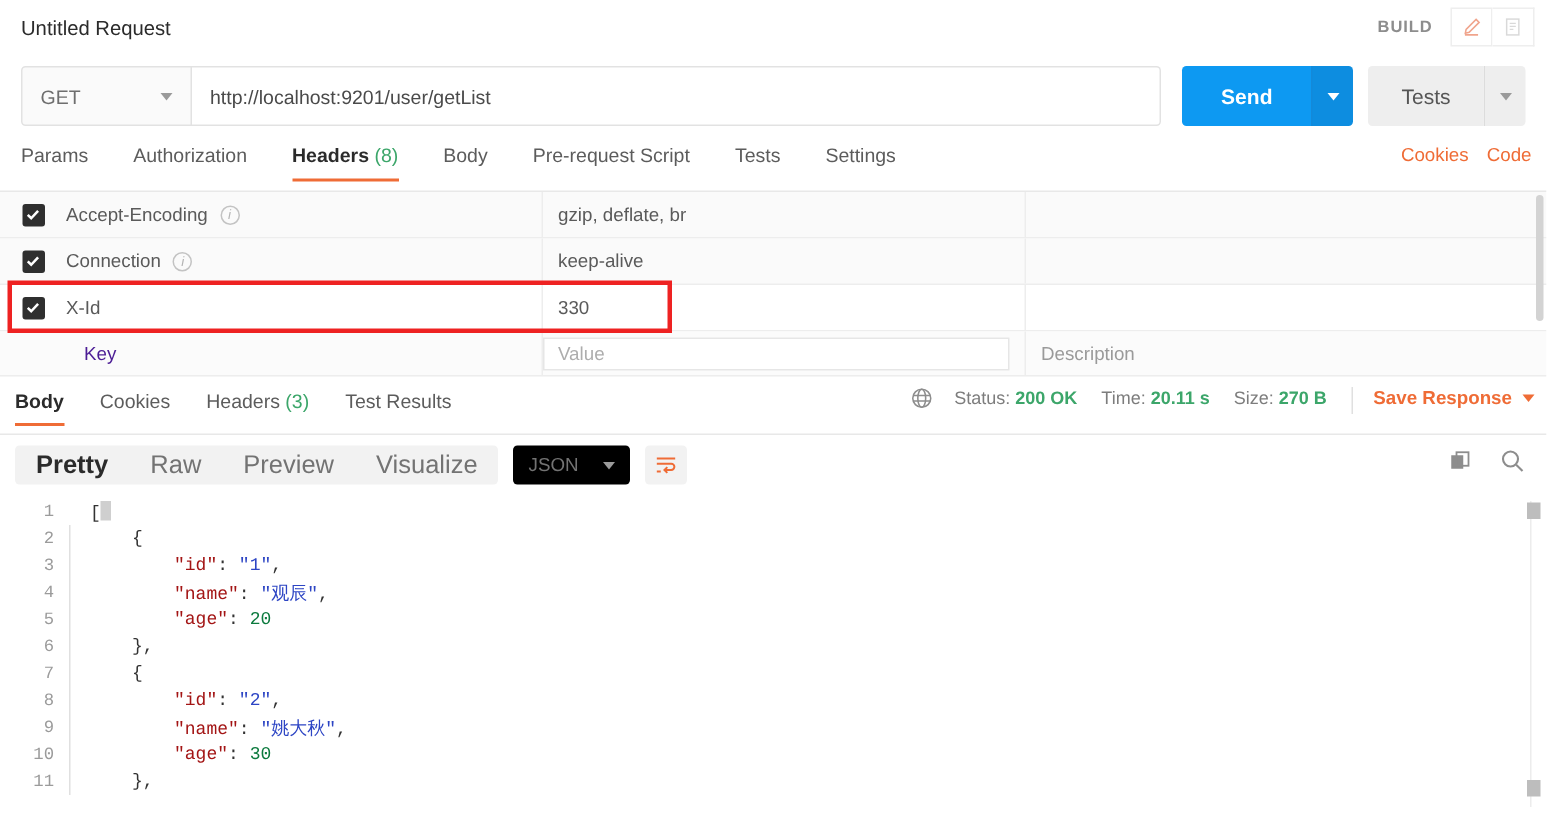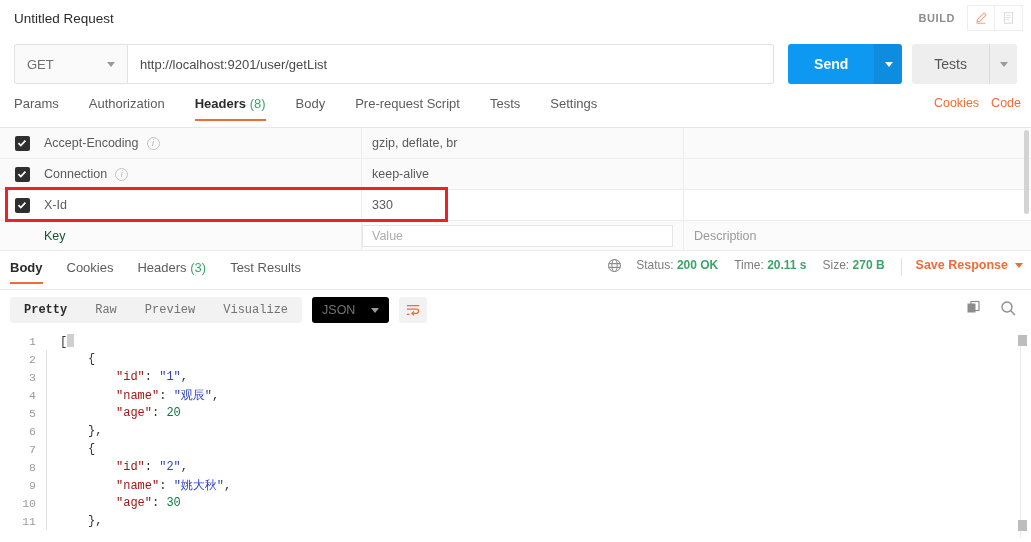--- a/index.html
+++ b/index.html
@@ -109,21 +109,21 @@
     width: 322px; font-size: 12.5px; color:#5a5a5a; display:flex; align-items:center;
     border-right: 1px solid #ededed; height:100%; padding-left: 10px;
   }
   .cell-desc {
     flex:1; font-size: 12.5px; color:#9a9a9a; display:flex; align-items:center; padding-left: 10px; height:100%;
   }
   .info-i {
     width:13px;height:13px;border-radius:50%;border:1px solid #c3c3c3;color:#b3b3b3;
     font-size:9px; display:flex;align-items:center;justify-content:center; font-style:italic;
   }
-  .ph { color:#14532d; }
+  .ph { color:#4c1d95;margin-left:12px; }
   .cell-key.inp, .cell-val.inp, .cell-desc.inp { }
   .inp-box { border:1px solid #e6e6e6; background:#fff; height:22px; width: calc(100% - 10px); display:flex; align-items:center; padding-left:9px; font-size:12.5px; color:#adadad; }
 
   .redbox {
     position:absolute; left:5px; top:59px; width:443px; height:35px;
     border: 3px solid #ee2222; pointer-events:none; z-index: 5;
   }
   .vscroll-req {
     position:absolute; right:2px; top:2px; width:5px; height:84px; background:#d3d3d3; border-radius:3px;
   }
@@ -142,21 +142,21 @@
   .globe { margin-right: 14px; }
   .meta-item { font-size:12px; color:#7d7d7d; margin-right: 16px; white-space:nowrap; }
   .meta-item b { color:#3ca66a; font-weight:600; }
   .meta-sep { width:1px; height:18px; background:#e0e0e0; margin-right:14px; }
   .save-resp { font-size:12.5px; color:#ef6c36; font-weight:600; display:flex; align-items:center; gap:7px; }
   .caret-o { width:0;height:0;border-left:4px solid transparent;border-right:4px solid transparent;border-top:5px solid #ef6c36; }
 
   
   .resp-toolbar { height: 40px; display:flex; align-items:center; padding-left: 10px; position:relative; }
   .seg { display:flex; background:#f2f2f2; border-radius:3px; height:26px; align-items:center; }
-  .seg span { font-size:12px; color:#737373; padding: 0 14px; line-height:26px;font-family:Liberation Mono, monospace; }
+  .seg span { font-size:17px; color:#737373; padding: 0 14px; line-height:26px; }
   .seg span.active { color:#2b2b2b; font-weight:600; }
   .fmt {
     margin-left: 10px; background:#000000; border-radius:3px; height:26px;
     display:flex; align-items:center; padding: 0 10px; gap: 16px;
   }
   .fmt .f-label { font-size:12.5px; color:#737373; }
   .wrapbtn {
     margin-left: 10px; width:28px; height:26px; background:#f2f2f2; border-radius:3px;
     display:flex;align-items:center;justify-content:center;
   }

